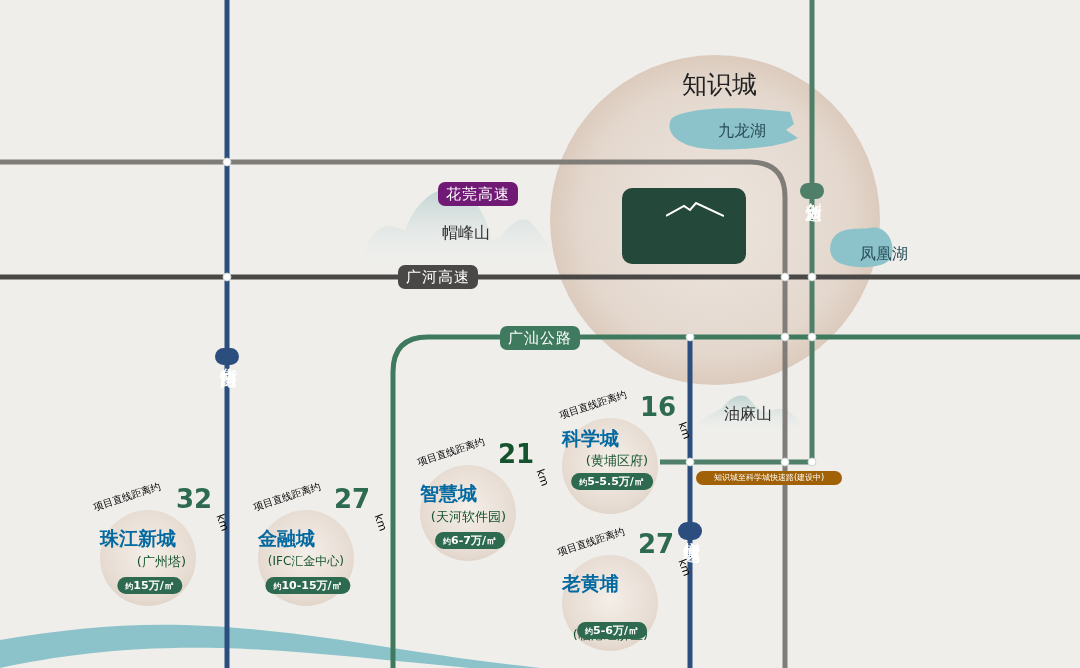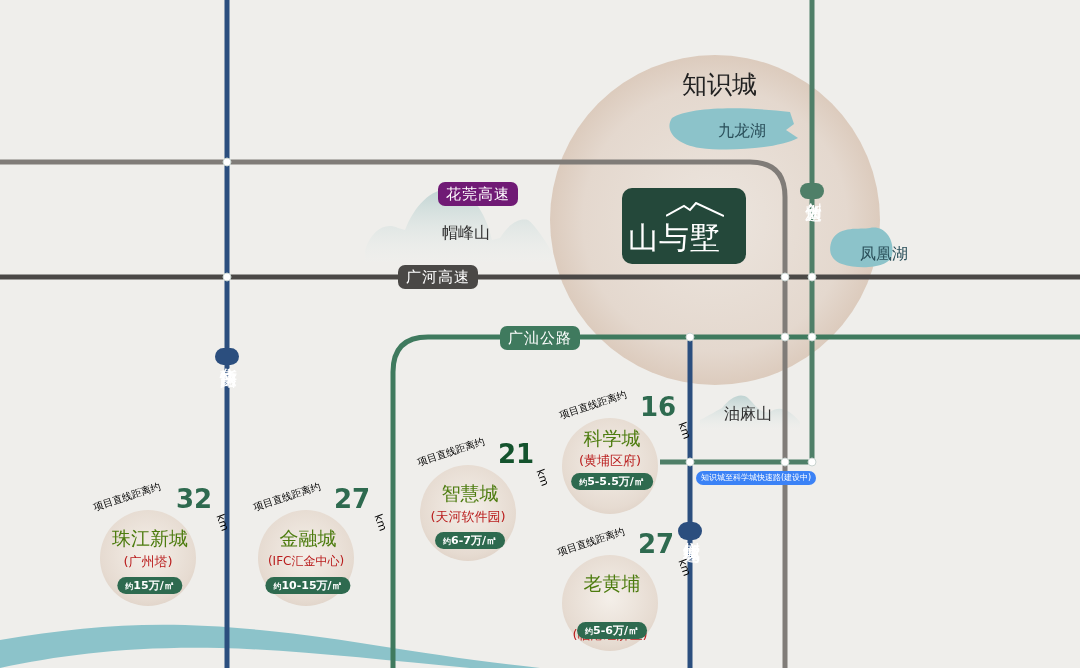--- a/index.html
+++ b/index.html
@@ -8,22 +8,22 @@
   .abs { position:absolute; }
   svg.map { position:absolute; left:0; top:0; }
   .road-label { position:absolute; color:#fff; font-size:15px; border-radius:7px; padding:2px 8px;
                 white-space:nowrap; line-height:20px; letter-spacing:1px; }
   .vlabel { position:absolute; color:#fff; font-size:17px; border-radius:10px; width:24px;
             text-align:center; line-height:20px; padding:6px 0; writing-mode:vertical-rl; letter-spacing:1px; }
   .place { position:absolute; font-size:16px; color:#333; white-space:nowrap; }
   .district { position:absolute; text-align:center; }
   .district .circ { position:absolute; border-radius:50%;
      background:radial-gradient(circle at 50% 45%, #f4efe9 0%, #e6dbd1 65%, #d6c6b9 100%); }
-  .district .name { position:absolute; left:0; right:0; text-align:center; font-size:19px; font-weight:normal; color:#4d7c0f; }
-  .district .sub { position:absolute; left:0; right:4px; text-align:center; font-size:13px; color:#b91c1c; }
+  .district .name { position:absolute; left:0; right:0; text-align:left; font-size:19px; font-weight:bold; color:#0369a1; }
+  .district .sub { position:absolute; left:0; right:14px; text-align:right; font-size:13px; color:#14532d; }
   .district .price { position:absolute; left:50%; transform:translateX(-50%); background:#2e6a4f; color:#fff;
      font-size:11px; font-weight:bold; border-radius:9px; padding:1px 8px; white-space:nowrap; }
   .district .arc { position:absolute; }
 </style>
 </head>
 <body>
 
 <svg class="map" width="1080" height="668" viewBox="0 0 1080 668">
   <defs>
     <radialGradient id="kc" cx="50%" cy="50%" r="50%">
@@ -77,30 +77,29 @@
 
 <div class="place" style="left:718px;top:121px;color:#2a4f5a;">九龙湖</div>
 <div class="place" style="left:860px;top:244px;color:#2a4f5a;">凤凰湖</div>
 <div class="place" style="left:442px;top:223px;">帽峰山</div>
 <div class="place" style="left:724px;top:404px;">油麻山</div>
 
 <div class="abs" style="left:622px;top:188px;width:124px;height:76px;background:#24483a;border-radius:10px;">
   <svg class="abs" style="left:44px;top:14px;" width="58" height="16">
     <polyline points="0,14 18,4 24,8 30,1 58,14" fill="none" stroke="#fff" stroke-width="2"></polyline>
   </svg>
-  <div class="abs" style="left:6px;top:30px;font-size:30px;color:#fff;letter-spacing:1px;">山与墅</div>
 </div>
 
 <div class="road-label" style="left:438px;top:151px;background:#701a75;margin-top:31px;">花莞高速</div>
 <div class="road-label" style="left:398px;top:265px;background:#4a4846;">广河高速</div>
 <div class="road-label" style="left:500px;top:326px;background:#3f7a5e;">广汕公路</div>
 <div class="vlabel" style="left:800px;top:183px;background:#4f7f68;">创新大道</div>
 <div class="vlabel" style="left:215px;top:348px;background:#2b4e7e;">华南快速路</div>
 <div class="vlabel" style="left:678px;top:522px;background:#2b4e7e;">广州绕城高速</div>
-<div class="road-label" style="left:696px;top:471px;background:#3b82f6;font-size:8px;line-height:12px;padding:1px 5px;letter-spacing:0;">知识城至科学城快速路(建设中)</div>
+<div class="road-label" style="left:696px;top:471px;background:#a16207;font-size:8px;line-height:12px;padding:1px 18px;letter-spacing:0;">知识城至科学城快速路(建设中)</div>
 
 <div class="district" style="left:100px;top:490px;width:100px;height:120px;">
   <div class="circ" style="left:0;top:20px;width:96px;height:96px;"></div>
   <div class="arc" style="left:-8px;top:0;font-size:10px;transform:rotate(-18deg);">项目直线距离约</div>
   <div class="arc" style="left:76px;top:-6px;font-size:26px;color:#2e6a4f;font-weight:bold;">32</div>
   <div class="arc" style="left:114px;top:26px;font-size:11px;transform:rotate(70deg);">km</div>
   <div class="name" style="top:36px;">珠江新城</div>
   <div class="sub" style="top:63px;">(广州塔)</div>
   <div class="price" style="top:87px;"><span style="font-size:8px">约</span><span>15万/㎡</span></div>
 </div>

